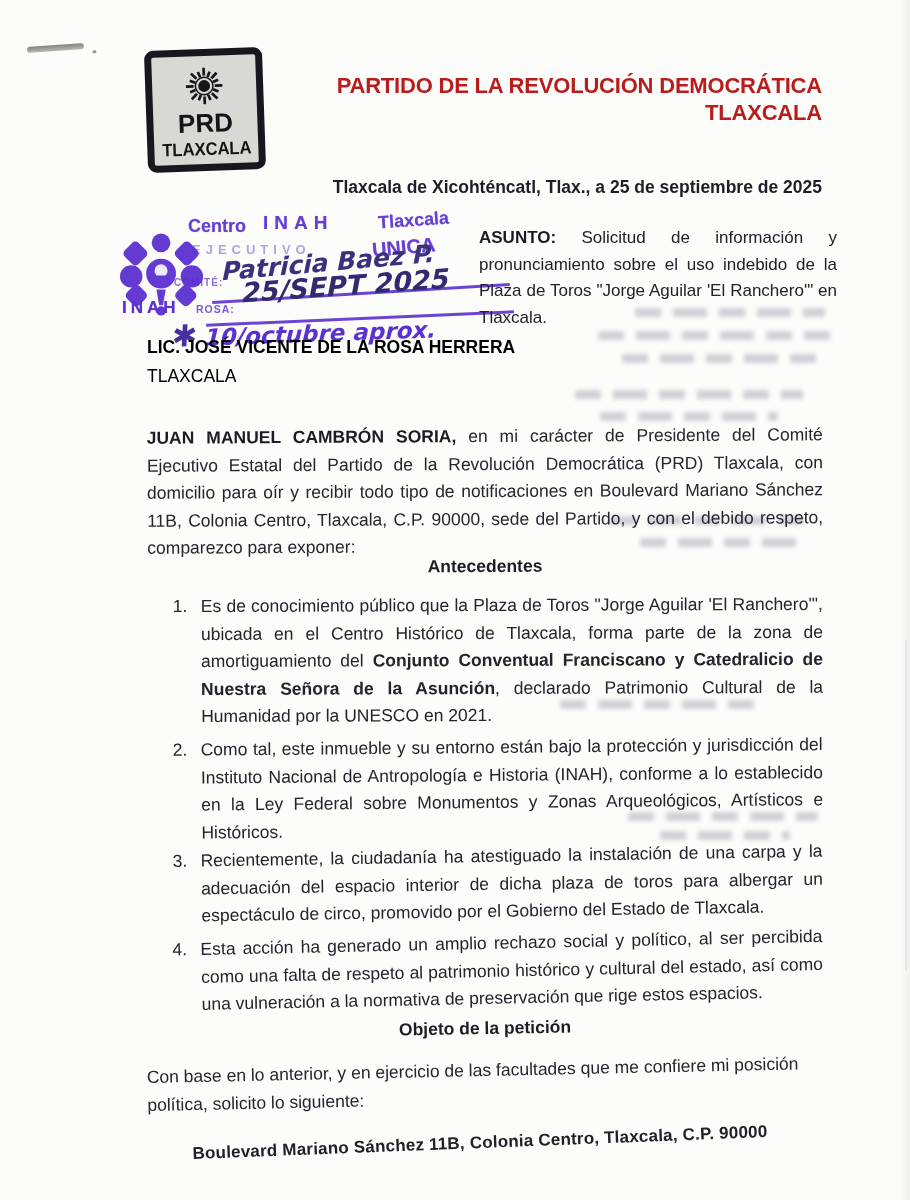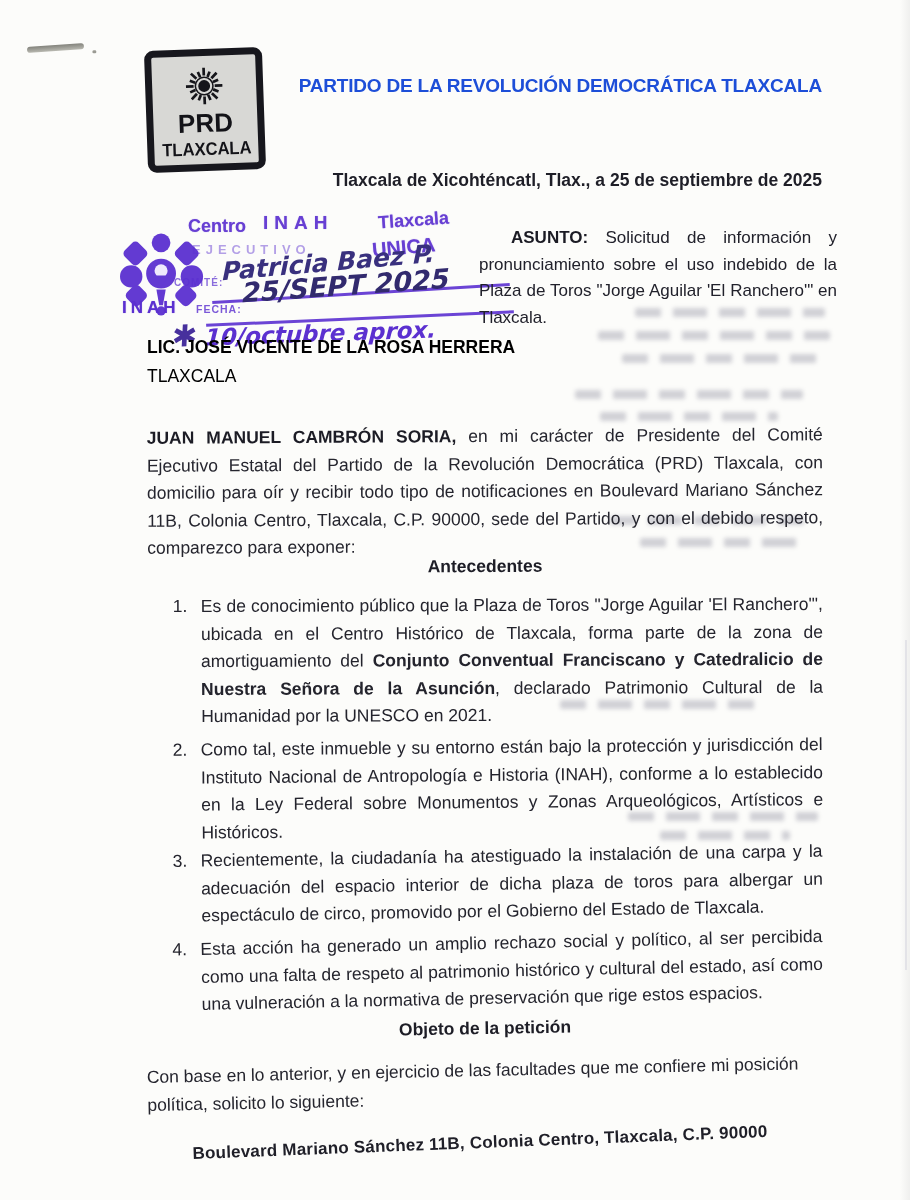--- a/index.html
+++ b/index.html
@@ -21,28 +21,28 @@
   
   .prd-logo{position:absolute;left:146px;top:49px;width:104px;height:108px;
     border:7px solid #17171d;border-radius:9px;background:#d8d8d5;
     transform:rotate(-2deg);display:flex;flex-direction:column;align-items:center;justify-content:center;}
   .prd-sun{width:46px;height:46px;margin-top:1px;}
   .prd-acronym{font-weight:700;font-size:26px;line-height:1;color:#131318;letter-spacing:0;margin-top:1px;}
   .prd-region{font-weight:700;font-size:18px;line-height:1;color:#131318;margin-top:4px;transform:scaleX(.92);}
 
   
   .header-title{position:absolute;left:277px;top:72px;width:545px;text-align:right;
-    font-weight:700;font-size:19px;line-height:27px;color:#1d4ed8;letter-spacing:-.2px;}
-  .date-line{position:absolute;left:300px;top:170px;width:522px;text-align:right;
+    font-weight:700;font-size:22px;line-height:27px;color:#b91c1c;letter-spacing:-.2px;}
+  .date-line{position:absolute;left:300px;top:177px;width:522px;text-align:right;
     font-weight:700;font-size:17.5px;color:#1e1e27;}
 
   
   .subject{position:absolute;left:479px;top:225px;width:358px;text-align:justify;
     font-size:17px;line-height:26.5px;color:#21212b;}
-  .subject b{color:#1b1b24;margin-left:32px;}
+  .subject b{color:#1b1b24;}
 
   
   .stamp{position:absolute;left:84px;top:210px;width:410px;height:145px;pointer-events:none;margin-left:36px;}
   .stamp *{color:#5b30d0;}
   .stamp .st-print{font-weight:700;text-shadow:0 0 1px rgba(91,48,208,.55);opacity:.92;}
   .st-centro{position:absolute;left:68px;top:6px;font-size:18px;}
   .st-inah-word{position:absolute;left:143px;top:2px;font-size:19px;letter-spacing:6px;}
   .st-tlax{position:absolute;left:258px;top:0px;font-size:18px;transform:rotate(-4deg);opacity:.8;}
   .st-ventanilla{position:absolute;left:72px;top:32px;font-size:13px;letter-spacing:5px;opacity:.45;font-weight:700;}
   .st-unica{position:absolute;left:252px;top:26px;font-size:20px;transform:rotate(-5deg);}
@@ -154,21 +154,21 @@
     </svg>
     <span class="st-print st-centro">Centro</span>
     <span class="st-print st-inah-word">INAH</span>
     <span class="st-print st-tlax">Tlaxcala</span>
     <span class="st-ventanilla">EJECUTIVO</span>
     <span class="st-print st-unica">UNICA</span>
     <span class="st-recibio">COMITÉ:</span>
     <span class="hand st-name">Patricia Baez P.</span>
     <div class="st-underline1"></div>
     <span class="st-org">INAH</span>
-    <span class="st-fecha">FECHA:</span>
+    <span class="st-fecha">ROSA:</span>
     <span class="hand st-date">25/SEPT 2025</span>
     <div class="st-underline2"></div>
     <span class="hand st-note"><span class="mark">✱</span><span>10/octubre aprox.</span></span>
   </div>
 
   <div class="subject"><b>ASUNTO:</b><span> Solicitud de información y pronunciamiento sobre el uso indebido de la Plaza de Toros "Jorge Aguilar 'El Ranchero'" en Tlaxcala.</span></div>
 
   <div class="ghost" style="left:635px;top:308px;width:190px;"></div>
   <div class="ghost" style="left:598px;top:331px;width:232px;"></div>
   <div class="ghost" style="left:622px;top:354px;width:200px;"></div>

